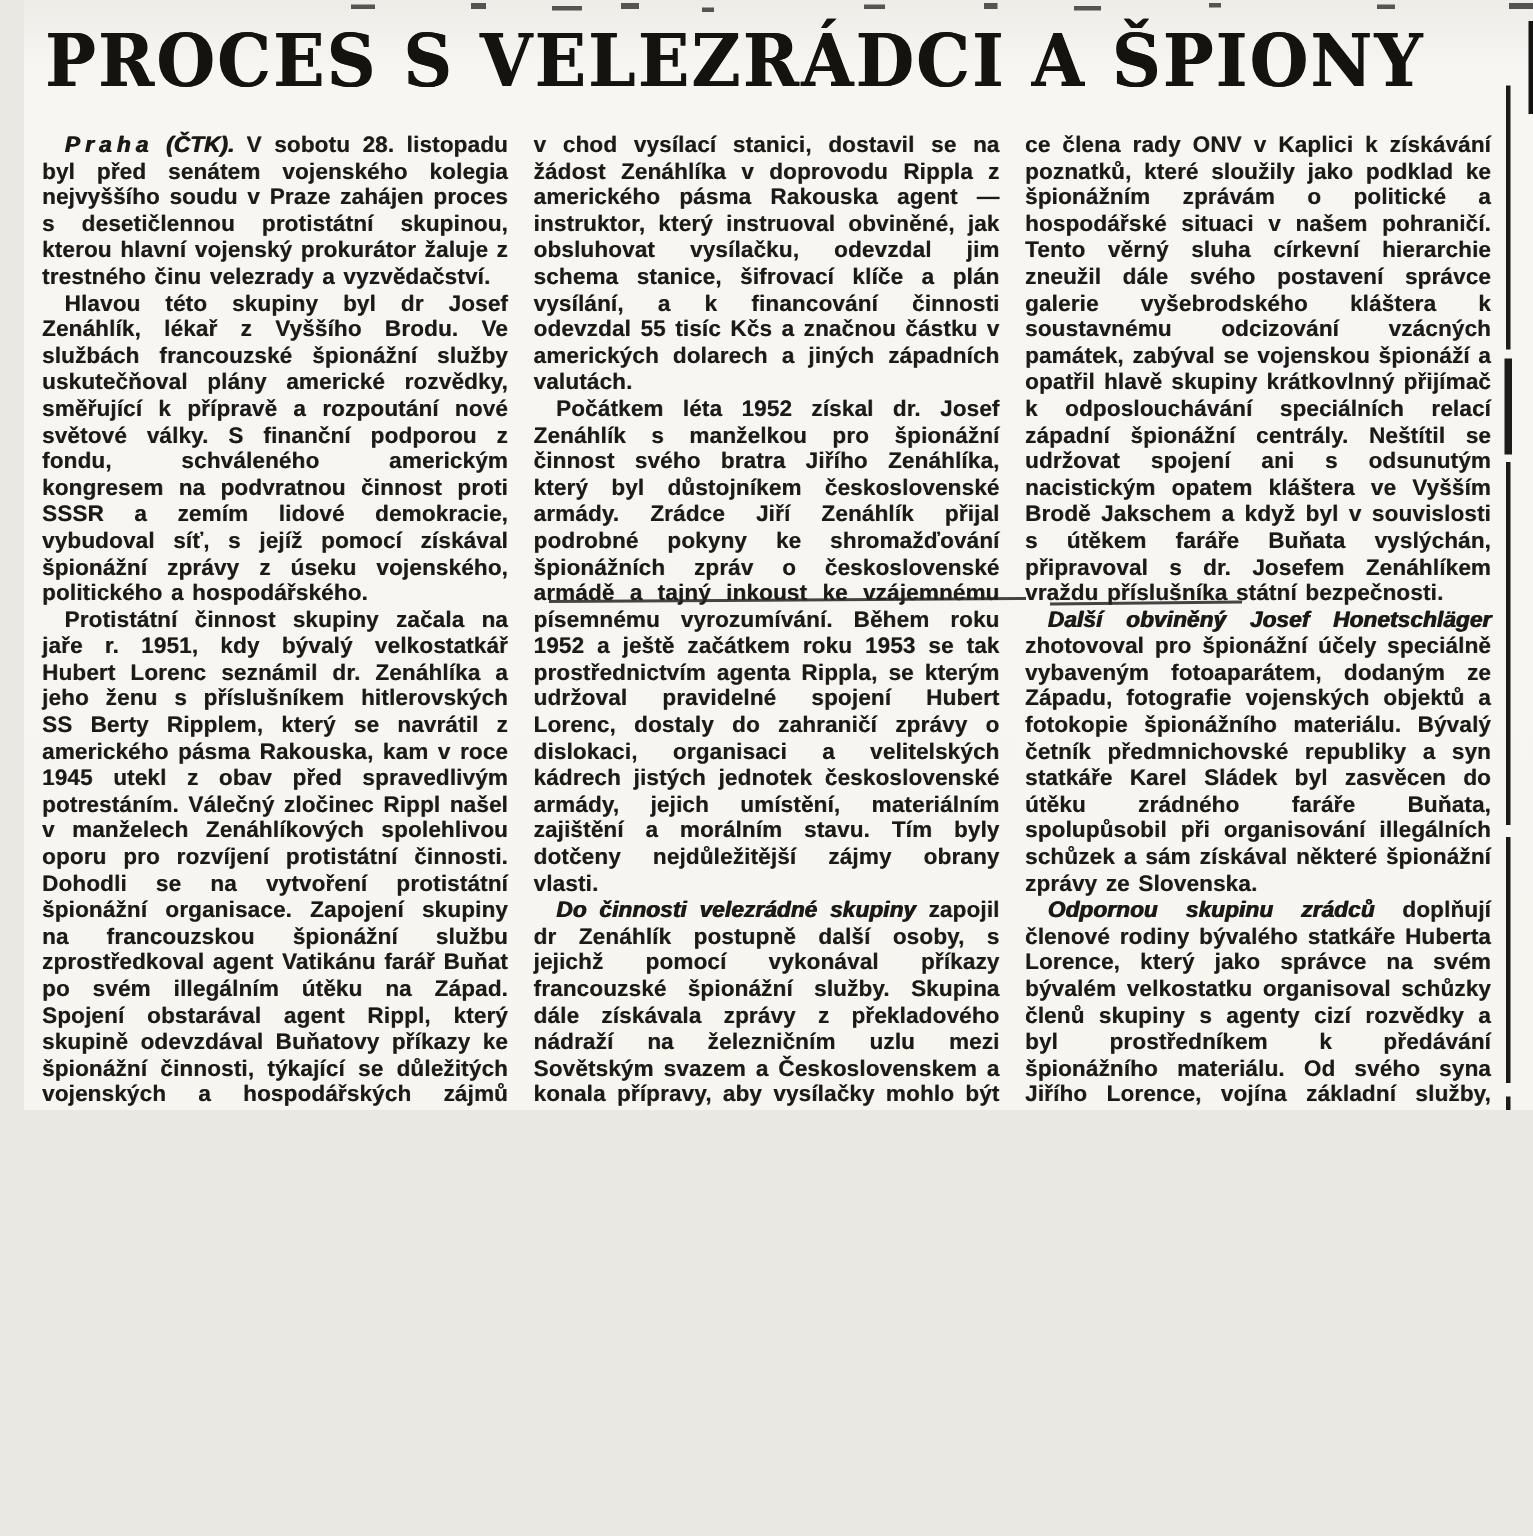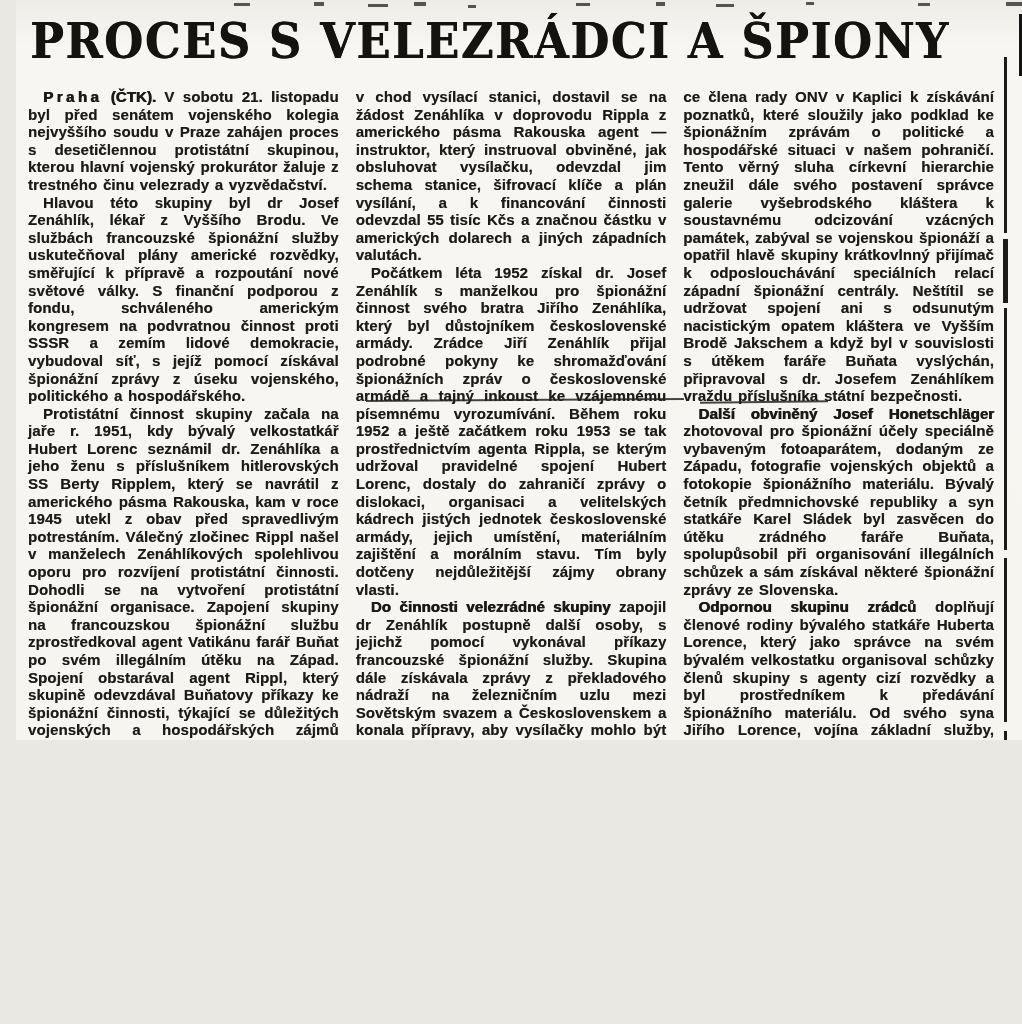--- a/index.html
+++ b/index.html
@@ -27,21 +27,21 @@
   }
   .col{
     flex:1;min-width:0;text-align:justify;font-size:15px;line-height:17.6px;
     font-weight:700;letter-spacing:0.1px;word-spacing:1.4px;color:#1b1a18;
     text-shadow:0.3px 0 0 rgba(25,24,22,0.55);
     hyphens:auto;-webkit-hyphens:auto;
   }
   .col p{margin:0;text-indent:15px;}
   .col p.noindent{text-indent:0;}
   .spaced{letter-spacing:3.5px;}
-  .lead-strong{text-shadow:0.7px 0 0 currentColor;}
+  .lead-strong{text-shadow:0.7px 0 0 currentColor;font-style:italic;}
   .pen-underline{position:absolute;height:2px;background:#262523;opacity:0.85;}
   .u1{left:350px;top:399px;width:318px;transform:rotate(-0.35deg);}
   .u2{left:684px;top:401px;width:128px;transform:rotate(-0.6deg);}
   .bottom-rule{position:absolute;left:188px;top:964px;width:566px;height:3px;background:#1d1c1a;transform:rotate(-0.35deg);}
   .dash{position:absolute;background:#4a4946;opacity:0.75;}
   .speck{position:absolute;background:#2e2d2a;opacity:0.8;}
   .scribble{position:absolute;left:398px;top:926px;}
   .partial-head{
     position:absolute;left:432px;top:984px;margin:0;
     font-family:"DejaVu Sans",sans-serif;font-weight:700;font-size:82px;
@@ -86,21 +86,21 @@
   <span class="speck" style="left:1010px;top:198px;width:4px;height:3px;"></span>
   <span class="speck" style="left:1013px;top:232px;width:3px;height:3px;"></span>
   <span class="speck" style="left:1011px;top:268px;width:4px;height:4px;"></span>
   <span class="speck" style="left:1012px;top:332px;width:3px;height:6px;"></span>
   <span class="speck" style="left:1010px;top:372px;width:4px;height:3px;"></span>
   <span class="speck" style="left:1012px;top:752px;width:4px;height:3px;"></span>
 
   <div class="body">
 
     <div class="col">
-      <p><span class="spaced lead-strong">Praha</span><span class="lead-strong"> (ČTK).</span><span> V sobotu 21. listopadu byl před senátem vojenského kolegia nejvyššího soudu v Praze zahájen proces s desetičlennou protistátní skupinou, kterou hlavní vojenský prokurátor žaluje z trestného činu velezrady a vyzvědačství.</span></p>
+      <p><span class="spaced lead-strong">Praha</span><span class="lead-strong"> (ČTK).</span><span> V sobotu 28. listopadu byl před senátem vojenského kolegia nejvyššího soudu v Praze zahájen proces s desetičlennou protistátní skupinou, kterou hlavní vojenský prokurátor žaluje z trestného činu velezrady a vyzvědačství.</span></p>
       <p><span>Hlavou této skupiny byl dr Josef Zenáhlík, lékař z Vyššího Brodu. Ve službách francouzské špionážní služby uskutečňoval plány americké rozvědky, směřující k přípravě a rozpoutání nové světové války. S finanční podporou z fondu, schváleného americkým kongresem na podvratnou činnost proti SSSR a zemím lidové demokracie, vybudoval síť, s jejíž pomocí získával špionážní zprávy z úseku vojenského, politického a hospodářského.</span></p>
       <p><span>Protistátní činnost skupiny začala na jaře r. 1951, kdy bývalý velkostatkář Hubert Lorenc seznámil dr. Zenáhlíka a jeho ženu s příslušníkem hitlerovských SS Berty Ripplem, který se navrátil z amerického pásma Rakouska, kam v roce 1945 utekl z obav před spravedlivým potrestáním. Válečný zločinec Rippl našel v manželech Zenáhlíkových spolehlivou oporu pro rozvíjení protistátní činnosti. Dohodli se na vytvoření protistátní špionážní organisace. Zapojení skupiny na francouzskou špionážní službu zprostředkoval agent Vatikánu farář Buňat po svém illegálním útěku na Západ. Spojení obstarával agent Rippl, který skupině odevzdával Buňatovy příkazy ke špionážní činnosti, týkající se důležitých vojenských a hospodářských zájmů republiky, pomohl při vybudování t. zv. mrtvé schránky na bývalém Lorencově velkostatku a postupně ji vybavil kompletní vysílací stanicí k odesílání špionážních zpráv. Když další obviněný, elektrotechnik Václav Tesař, nemohl pro nedostatek odborných znalostí uvést</span></p>
     </div>
 
     <div class="col">
       <p class="noindent"><span>v chod vysílací stanici, dostavil se na žádost Zenáhlíka v doprovodu Rippla z amerického pásma Rakouska agent — instruktor, který instruoval obviněné, jak obsluhovat vysílačku, odevzdal jim schema stanice, šifrovací klíče a plán vysílání, a k financování činnosti odevzdal 55 tisíc Kčs a značnou částku v amerických dolarech a jiných západních valutách.</span></p>
       <p><span>Počátkem léta 1952 získal dr. Josef Zenáhlík s manželkou pro špionážní činnost svého bratra Jiřího Zenáhlíka, který byl důstojníkem československé armády. Zrádce Jiří Zenáhlík přijal podrobné pokyny ke shromažďování špionážních zpráv o československé armádě a tajný inkoust ke vzájemnému písemnému vyrozumívání. Během roku 1952 a ještě začátkem roku 1953 se tak prostřednictvím agenta Rippla, se kterým udržoval pravidelné spojení Hubert Lorenc, dostaly do zahraničí zprávy o dislokaci, organisaci a velitelských kádrech jistých jednotek československé armády, jejich umístění, materiálním zajištění a morálním stavu. Tím byly dotčeny nejdůležitější zájmy obrany vlasti.</span></p>
       <p><span class="lead-strong">Do činnosti velezrádné skupiny</span><span> zapojil dr Zenáhlík postupně další osoby, s jejichž pomocí vykonával příkazy francouzské špionážní služby. Skupina dále získávala zprávy z překladového nádraží na železničním uzlu mezi Sovětským svazem a Československem a konala přípravy, aby vysílačky mohlo být použito v případě válečného konfliktu a aby určovala vhodná místa pro seskok parašutistů. V případě války se měla skupina spojit s vysazenými diversanty a vytvořit pátou kolonu ve prospěch americké agrese.</span></p>
     </div>
 

